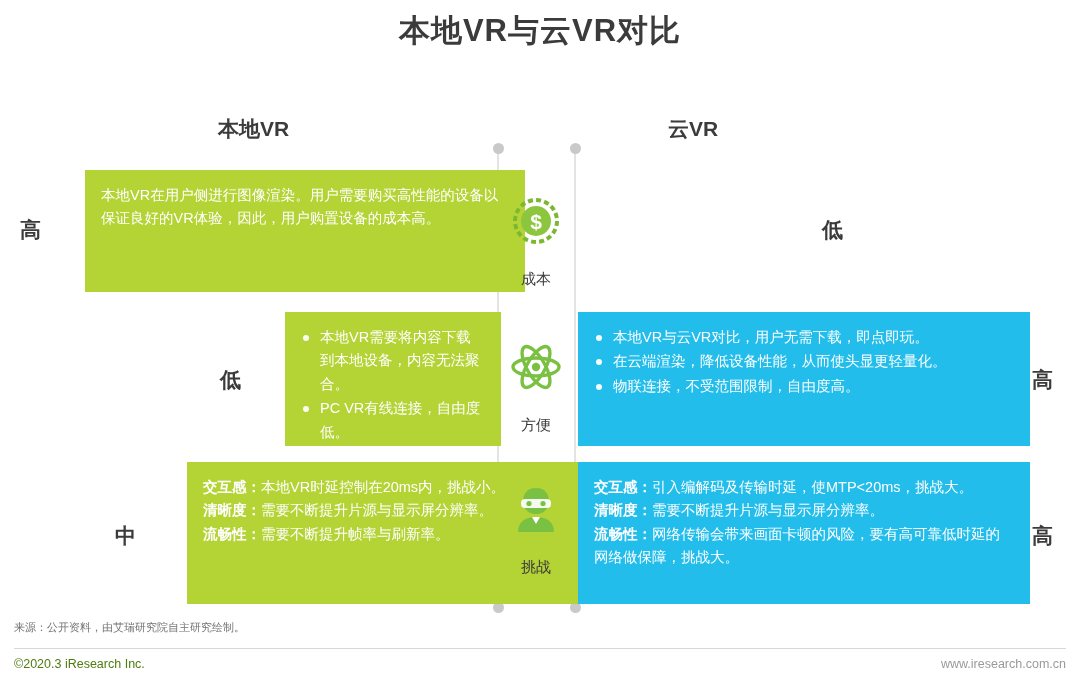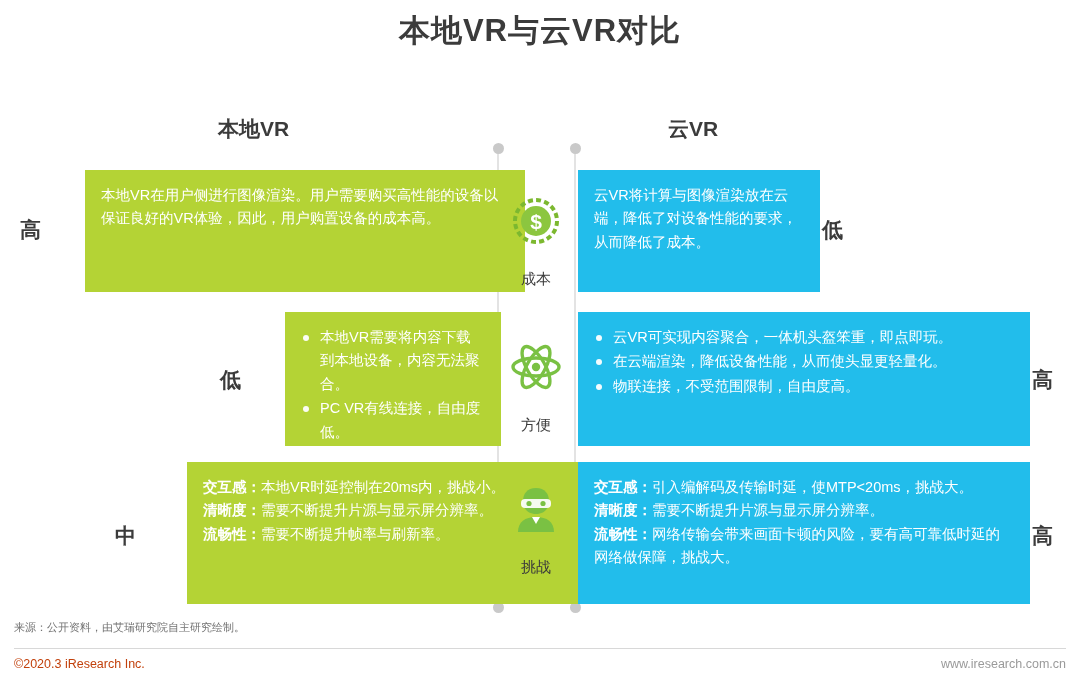--- a/index.html
+++ b/index.html
@@ -105,21 +105,21 @@
   .source {
     position:absolute; left:14px; top:620px;
     font-size:11px; color:#737373;
   }
   .footer-rule {
     position:absolute; left:14px; top:648px; width:1052px; height:1px;
     background:#d8d8d8;
   }
   .copyright {
     position:absolute; left:14px; top:657px;
-    font-size:12.5px; color:#c2410c;
+    font-size:12.5px; color:#4d7c0f;
   }
   .weburl {
     position:absolute; right:14px; top:657px;
     font-size:12.5px; color:#9a9a9a;
   }
 </style>
 </head>
 <body>
 
 <div class="page">
@@ -135,39 +135,36 @@
   </div>
   <div class="rail r2">
     <span class="rail-dot top"></span>
     <span class="rail-dot bot"></span>
   </div>
 
   <div class="row r1">
     <div class="scale" style="left:20px; top:46px;">高</div>
     <div class="panel green">
       <span>本地VR在用户侧进行图像渲染。用户需要购买高性能的设备以保证良好的VR体验，因此，用户购置设备的成本高。</span>
-    </div>
-    <div class="panel blue">
-      <span>云VR将计算与图像渲染放在云端，降低了对设备性能的要求，从而降低了成本。</span>
     </div>
     <div class="scale" style="left:822px; top:46px;">低</div>
   </div>
 
   <div class="row r2">
     <div class="scale" style="left:220px; top:54px;">低</div>
     <div class="panel green">
       <ul class="bullets">
         <li>本地VR需要将内容下载到本地设备，内容无法聚合。</li>
         <li>PC VR有线连接，自由度低。</li>
         <li>一体机头盔笨重，体验差。</li>
       </ul>
     </div>
     <div class="panel blue">
       <ul class="bullets">
-        <li>云VR可实现内容聚合，一体机头盔笨重，即点即玩。</li>
+        <li>本地VR与云VR对比，用户无需下载，即点即玩。</li>
         <li>在云端渲染，降低设备性能，从而使头显更轻量化。</li>
         <li>物联连接，不受范围限制，自由度高。</li>
       </ul>
     </div>
     <div class="scale" style="left:1032px; top:54px;">高</div>
   </div>
 
   <div class="row r3">
     <div class="scale" style="left:115px; top:60px;">中</div>
     <div class="panel green">

